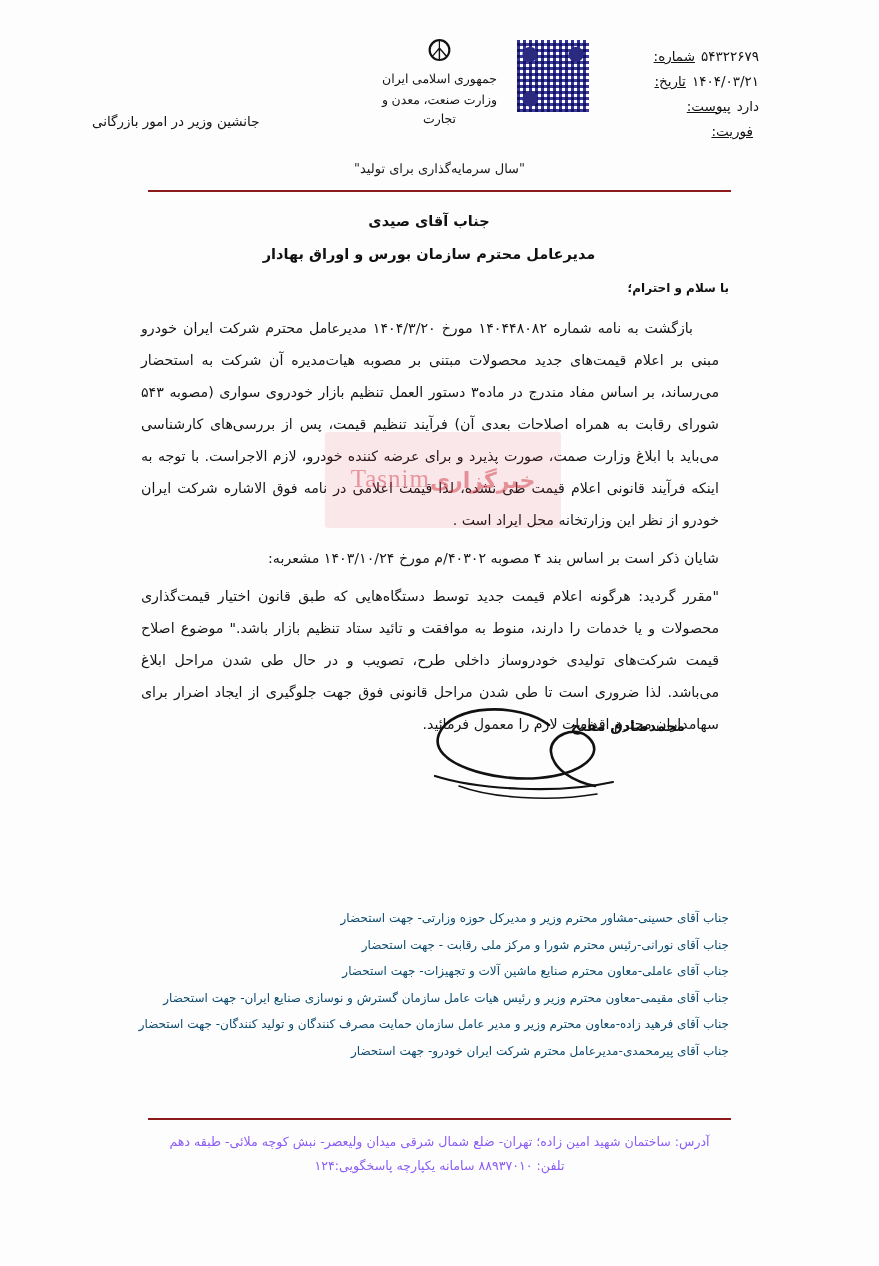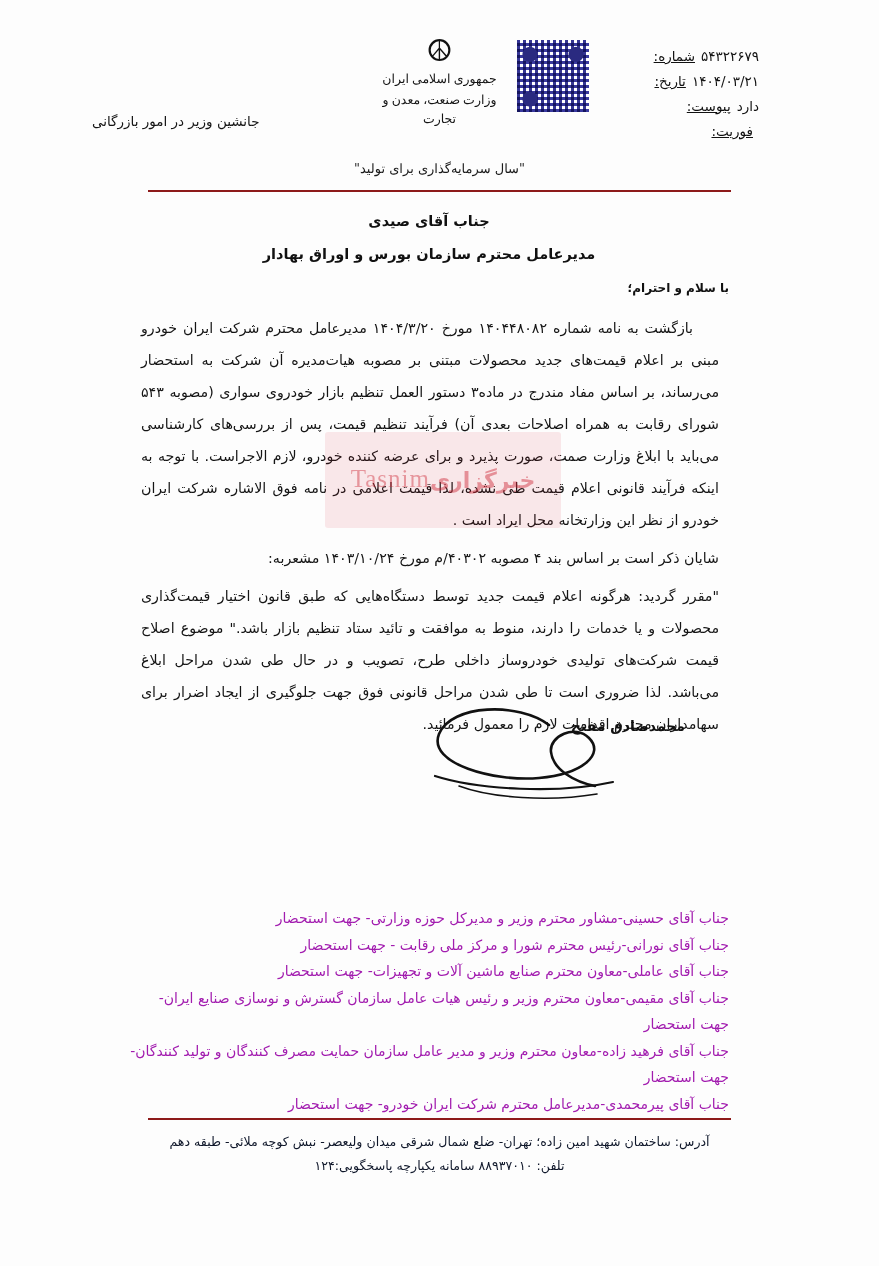--- a/index.html
+++ b/index.html
@@ -85,21 +85,21 @@
     font-size: 30px;
     color: #111;
     line-height: 34px;
     font-family: "DejaVu Sans", sans-serif;
   }
   .emblem .org {
     font-size: 12.5px;
     line-height: 19px;
     color: #141414;
     margin-top: 2px;
-    font-family: Liberation Serif, serif;
+    font-family: Liberation Sans, sans-serif;
   }
 
   .slogan {
     position: absolute;
     top: 133px;
     left: 0;
     right: 0;
     text-align: center;
     font-size: 13px;
     color: #1b1b1b;
@@ -176,34 +176,34 @@
     color: #111;
   }
   .signature svg { position: absolute; inset: 0; }
 
   
   .cc {
     position: absolute;
     top: 905px;
     right: 150px;
     width: 600px;
-    font-size: 14px;
+    font-size: 12px;
     line-height: 26.5px;
-    color: #a21caf;
+    color: #0c4a6e;
   }
 
   
   .footer {
     position: absolute;
     top: 1130px;
     left: 0; right: 0;
     text-align: center;
     font-size: 12.6px;
     line-height: 24px;
-    color: #0f172a;
+    color: #8b5cf6;
   }
 
   
   .watermark {
     position: absolute;
     top: 432px;
     right: 318px;
     width: 236px;
     height: 96px;
     background: rgba(214, 44, 58, 0.10);

